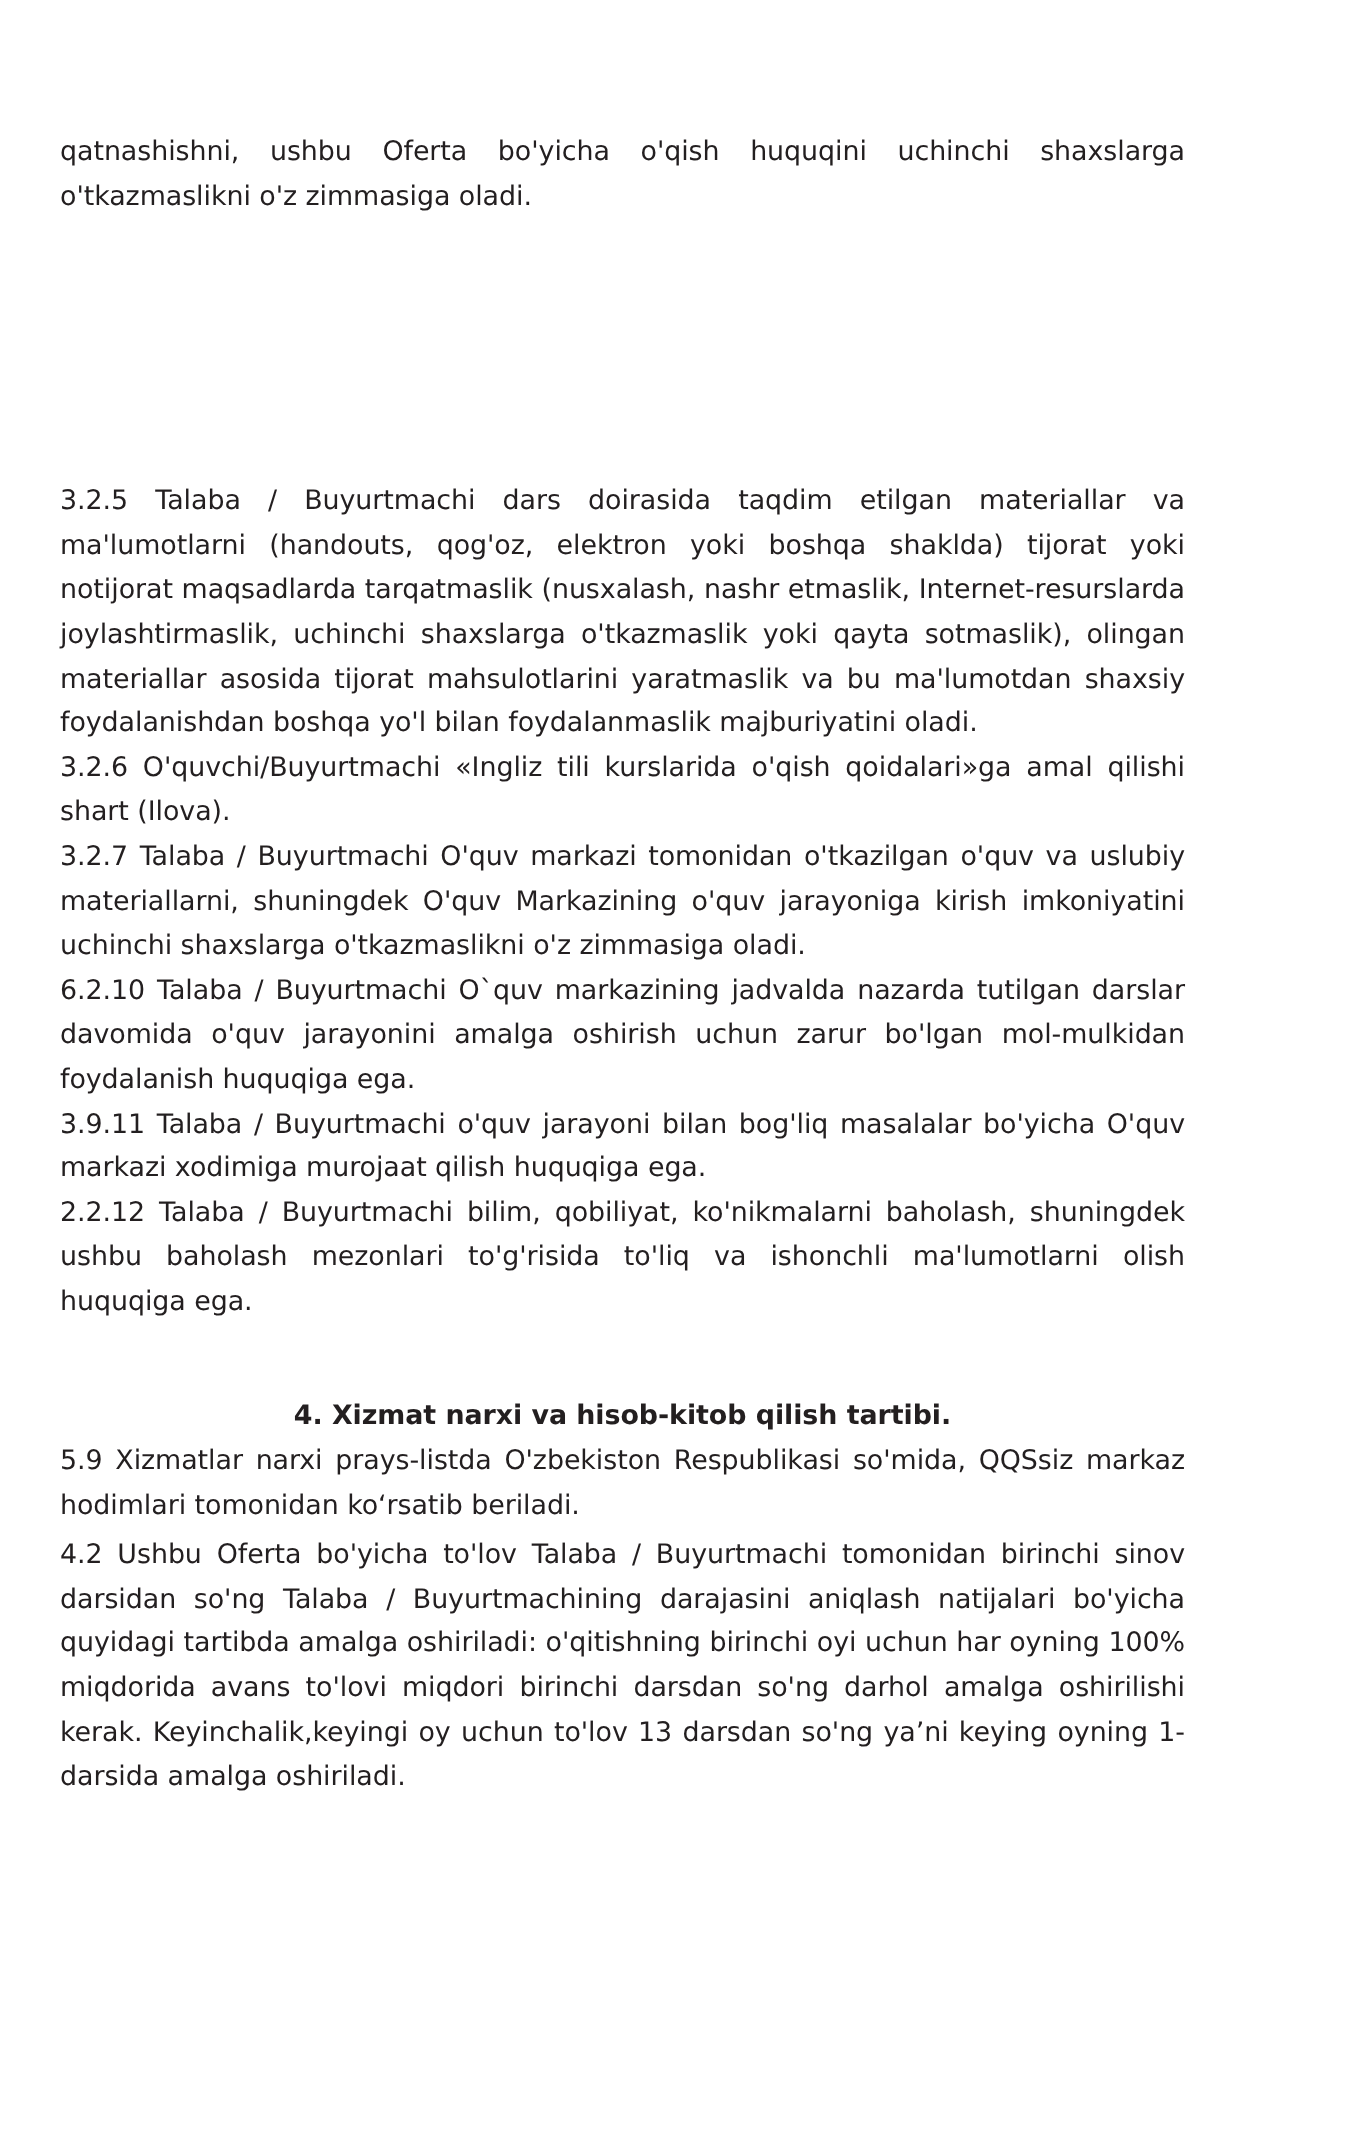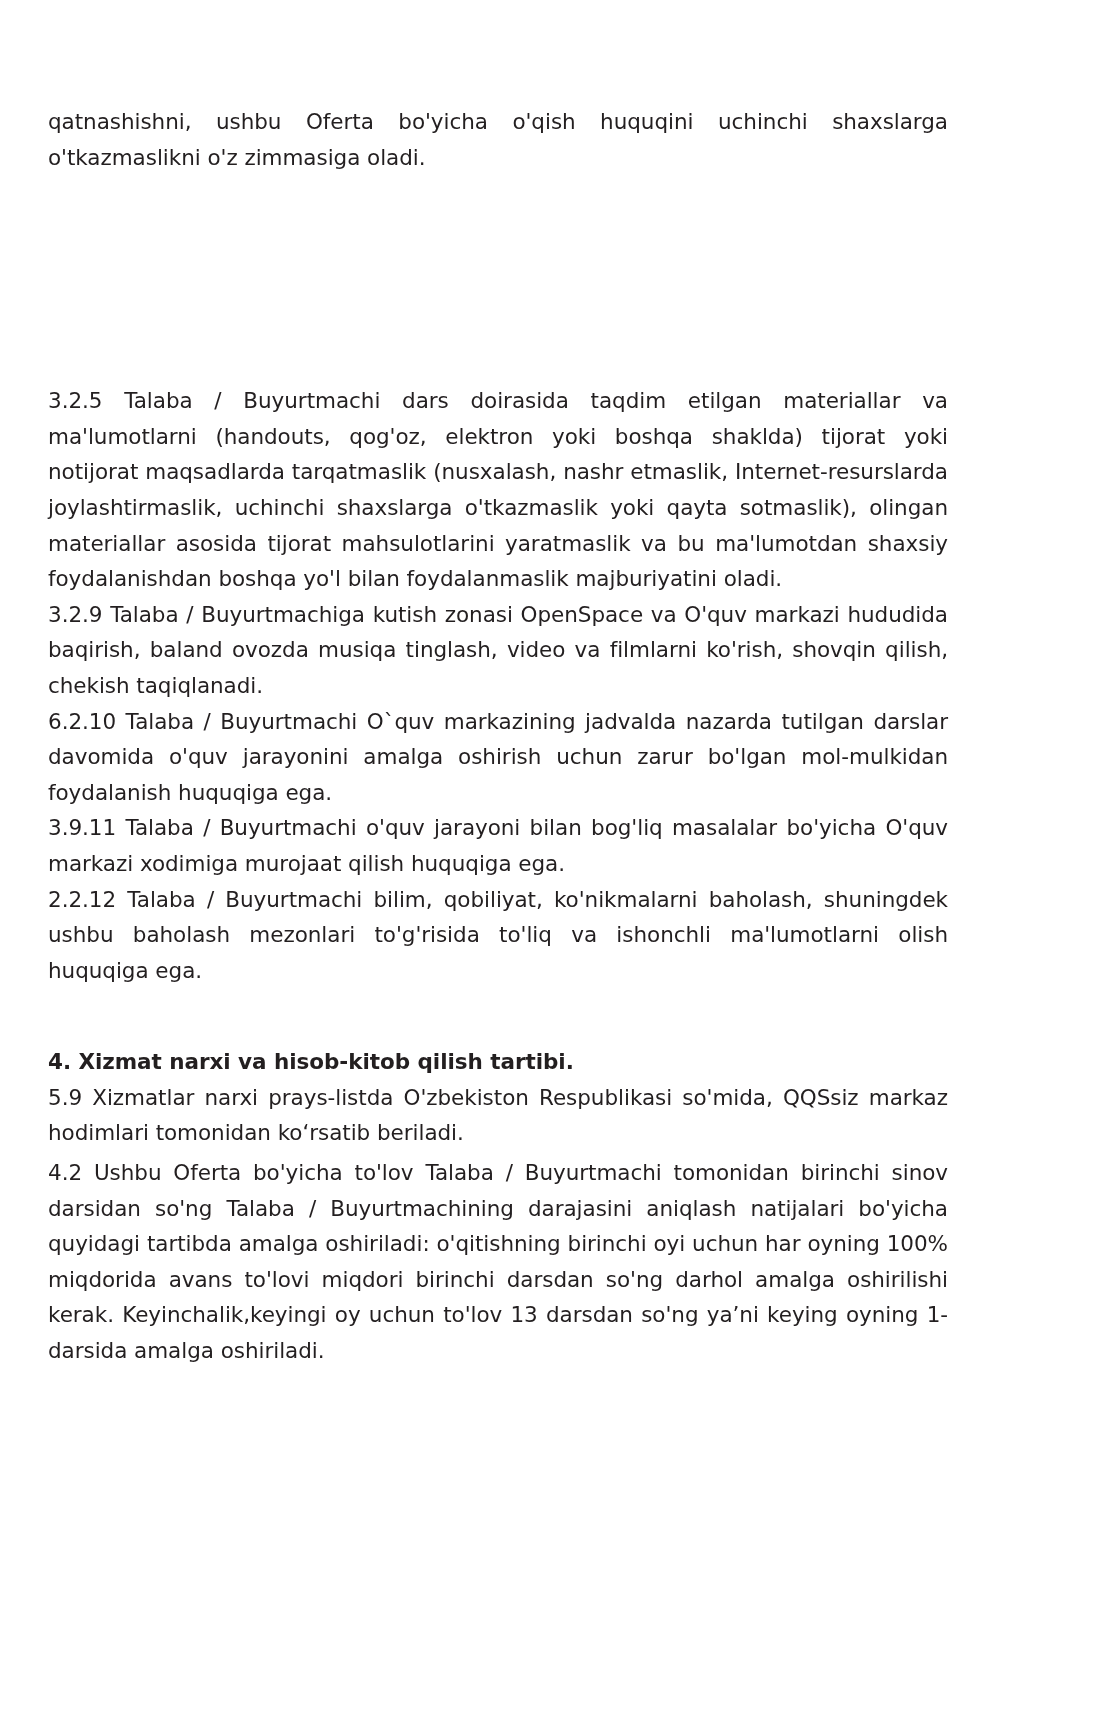--- a/index.html
+++ b/index.html
@@ -39,41 +39,43 @@
     color: #231f20;
   }
   
   .gap-intro { height: 208px; }
   .gap-before-heading { height: 56px; }
   h2.section-heading {
     margin: 0;
     font-size: 21.5px;
     line-height: 35.6px;
     font-weight: bold;
+    text-align: center;
     color: #231f20;
     letter-spacing: -0.05px;
   }
   .spacer-xs { height: 4px; }
 </style>
 </head>
 <body>
 
 <div class="page">
   <div class="content">
 
     <p class="para">qatnashishni, ushbu Oferta bo'yicha o'qish huquqini uchinchi shaxslarga o'tkazmaslikni o'z zimmasiga oladi.</p>
 
     <div class="gap-intro"></div>
 
     <p class="para">3.2.5 Talaba / Buyurtmachi dars doirasida taqdim etilgan materiallar va ma'lumotlarni (handouts, qog'oz, elektron yoki boshqa shaklda) tijorat yoki notijorat maqsadlarda tarqatmaslik (nusxalash, nashr etmaslik, Internet-resurslarda joylashtirmaslik, uchinchi shaxslarga o'tkazmaslik yoki qayta sotmaslik), olingan materiallar asosida tijorat mahsulotlarini yaratmaslik va bu ma'lumotdan shaxsiy foydalanishdan boshqa yo'l bilan foydalanmaslik majburiyatini oladi.</p>
 
+    <p class="para">3.2.6 O'quvchi/Buyurtmachi «Ingliz tili kurslarida o'qish qoidalari»ga amal qilishi shart (Ilova).</p>
+
+    <p class="para">3.2.7 Talaba / Buyurtmachi O'quv markazi tomonidan o'tkazilgan o'quv va uslubiy materiallarni, shuningdek O'quv Markazining o'quv jarayoniga kirish imkoniyatini uchinchi shaxslarga o'tkazmaslikni o'z zimmasiga oladi.</p>
 
 
-
-    <p class="para">3.2.9 Talaba / Buyurtmachiga kutish zonasi OpenSpace va O'quv markazi hududida baqirish, baland ovozda musiqa tinglash, video va filmlarni ko'rish, shovqin qilish, chekish taqiqlanadi.</p>
 
     <p class="para">6.2.10 Talaba / Buyurtmachi O`quv markazining jadvalda nazarda tutilgan darslar davomida o'quv jarayonini amalga oshirish uchun zarur bo'lgan mol-mulkidan foydalanish huquqiga ega.</p>
 
     <p class="para">3.9.11 Talaba / Buyurtmachi o'quv jarayoni bilan bog'liq masalalar bo'yicha O'quv markazi xodimiga murojaat qilish huquqiga ega.</p>
 
     <p class="para">2.2.12 Talaba / Buyurtmachi bilim, qobiliyat, ko'nikmalarni baholash, shuningdek ushbu baholash mezonlari to'g'risida to'liq va ishonchli ma'lumotlarni olish huquqiga ega.</p>
 
     <div class="gap-before-heading"></div>
 
     <h2 class="section-heading">4. Xizmat narxi va hisob-kitob qilish tartibi.</h2>

